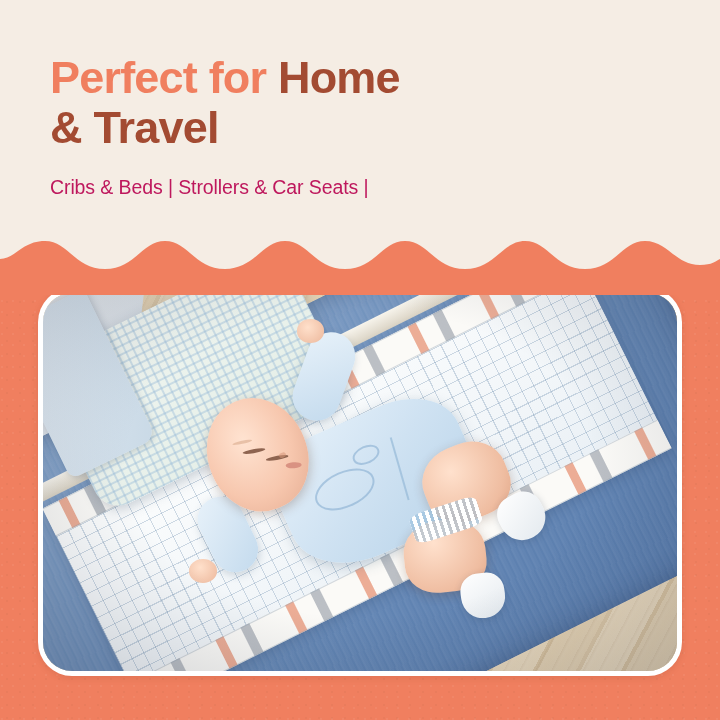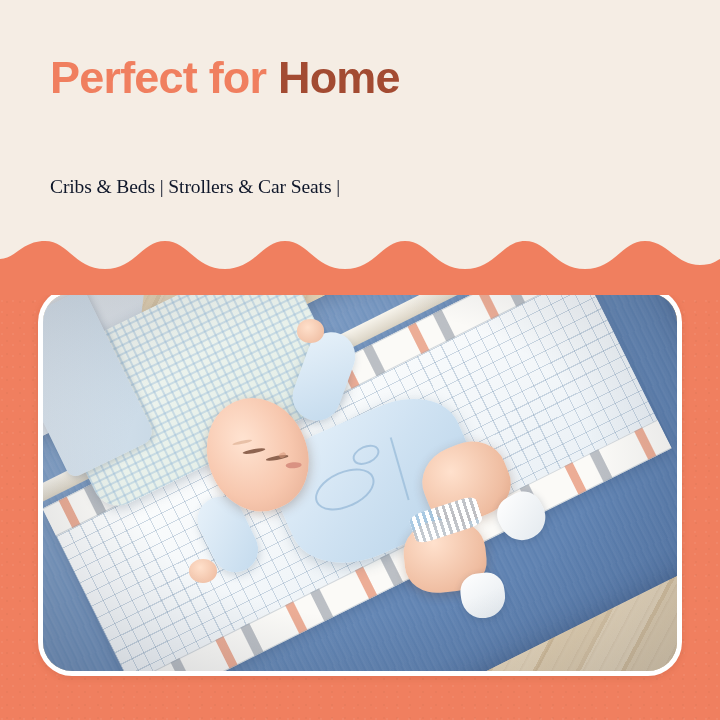--- a/index.html
+++ b/index.html
@@ -46,23 +46,22 @@
   .hl-accent { color: #F07F5F; }
   .hl-dark   { color: #A34B32; }
 
   #subtitle {
     position: absolute;
     left: 50px;
     top: 172px;
     width: 640px;
     font-size: 19.5px;
     line-height: 1.58;
-    color: #0f172a;
+    color: #be185d;
     letter-spacing: -0.1px;
-    font-family: Liberation Serif, serif;
   }
   #subtitle .sub-line { display: block; white-space: nowrap; }
 
   
   #wave-divider {
     position: absolute;
     left: 0;
     top: 225px;
     width: 720px;
     height: 70px;
@@ -445,20 +444,21 @@
 </style>
 </head>
 <body>
 
 <div id="banner">
 
   <div id="header">
 
     <h1 id="headline">
       <span class="hl-accent">Perfect for </span><span class="hl-dark">Home</span><br>
+      <span class="hl-dark">&amp; Travel</span>
     </h1>
 
     <div id="subtitle">
       <span class="sub-line">Cribs &amp; Beds | Strollers &amp; Car Seats |</span>
     </div>
   </div>
 
   <div id="orange-body">
     <div id="orange-texture"></div>
   </div>

